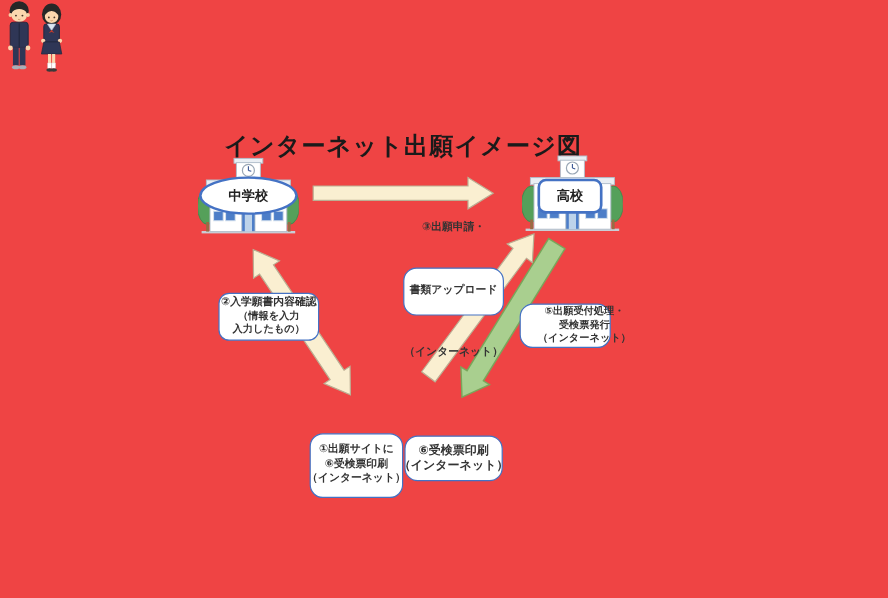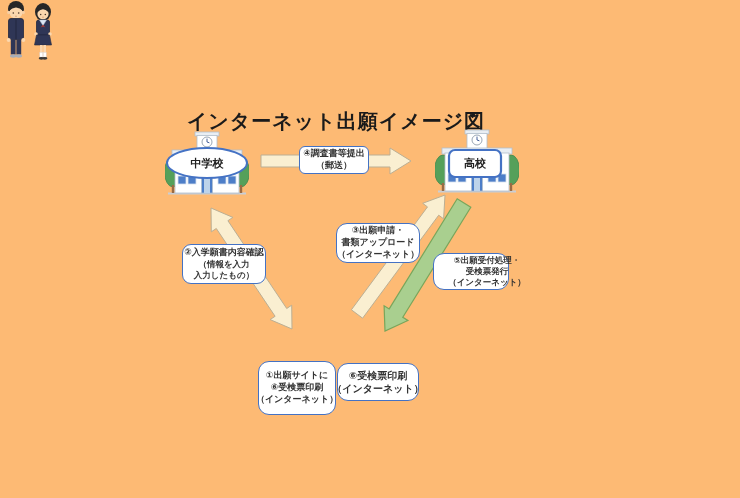--- a/index.html
+++ b/index.html
@@ -7,21 +7,21 @@
     --cream:#FAEFD1;
     --cream-stroke:#BBAF94;
     --green:#A9CF8F;
     --green-stroke:#79A65B;
     --ink:#333333;
   }
   html,body{margin:0;padding:0;background:#ffffff;}
   .stage{
     position:relative;
     width:740px;height:498px;
-    background:#fdba74;
+    background:#ef4444;
     overflow:hidden;
     font-family:"DejaVu Sans","Liberation Sans",sans-serif;
   }
   .title{
     position:absolute;left:166px;top:108px;width:340px;
     margin:0;text-align:center;
     font-size:20px;font-weight:bold;color:#1a1a1a;letter-spacing:1px;
   }
   svg.layer{position:absolute;left:0;top:0;}
   .arrows{width:740px;height:498px;}
@@ -38,21 +38,21 @@
     background:#ffffff;
     border:1.6px solid var(--blue);
     display:flex;flex-direction:column;justify-content:center;align-items:center;
     color:var(--ink);font-weight:bold;text-align:center;
     line-height:1.3;box-sizing:border-box;
   }
   .callout .ln{white-space:nowrap;}
   .c4{left:299px;top:146px;width:70px;height:28px;border-radius:6px;font-size:9px;}
   .c2{left:182px;top:244px;width:84px;height:40px;border-radius:9px;font-size:9px;}
   .c2 .sub{font-size:8.5px;}
-  .c3{left:336px;top:223px;width:84px;height:40px;border-radius:11px;font-size:9px;}
+  .c3{left:336px;top:223px;width:84px;height:40px;border-radius:11px;font-size:9px;gap:40px;}
   .c5{left:433px;top:253px;width:76px;height:37px;border-radius:11px;font-size:8.5px;padding-left:32px;}
   .c1{left:258px;top:361px;width:78px;height:54px;border-radius:11px;font-size:9px;}
   .c6{left:337px;top:363px;width:82px;height:38px;border-radius:11px;font-size:10px;}
 </style>
 </head>
 <body>
 
 <div class="stage">
 
   <h1 class="title">インターネット出願イメージ図</h1>
@@ -150,24 +150,20 @@
       <polygon points="36.5,35 49.5,35 51.5,45 34.5,45" fill="#2F3656" stroke="#23283F" stroke-width="0.6"></polygon>
       <rect x="40" y="45" width="2.6" height="8" fill="#FBD7AE"></rect>
       <rect x="43.4" y="45" width="2.6" height="8" fill="#FBD7AE"></rect>
       <rect x="39.8" y="52.5" width="3" height="4.5" fill="#FFFFFF" stroke="#D8D8D8" stroke-width="0.4"></rect>
       <rect x="43.2" y="52.5" width="3" height="4.5" fill="#FFFFFF" stroke="#D8D8D8" stroke-width="0.4"></rect>
       <ellipse cx="41.3" cy="58.3" rx="2.6" ry="1.4" fill="#3A3A3A"></ellipse>
       <ellipse cx="44.8" cy="58.3" rx="2.6" ry="1.4" fill="#3A3A3A"></ellipse>
     </g>
   </svg>
 
-  <div class="callout c4">
-    <span class="ln">④調査書等提出</span>
-    <span class="ln">（郵送）</span>
-  </div>
 
   <div class="callout c2">
     <span class="ln">②入学願書内容確認</span>
     <span class="ln sub">（情報を入力</span>
     <span class="ln sub">入力したもの）</span>
   </div>
 
   <div class="callout c3">
     <span class="ln">③出願申請・</span>
     <span class="ln">書類アップロード</span>

